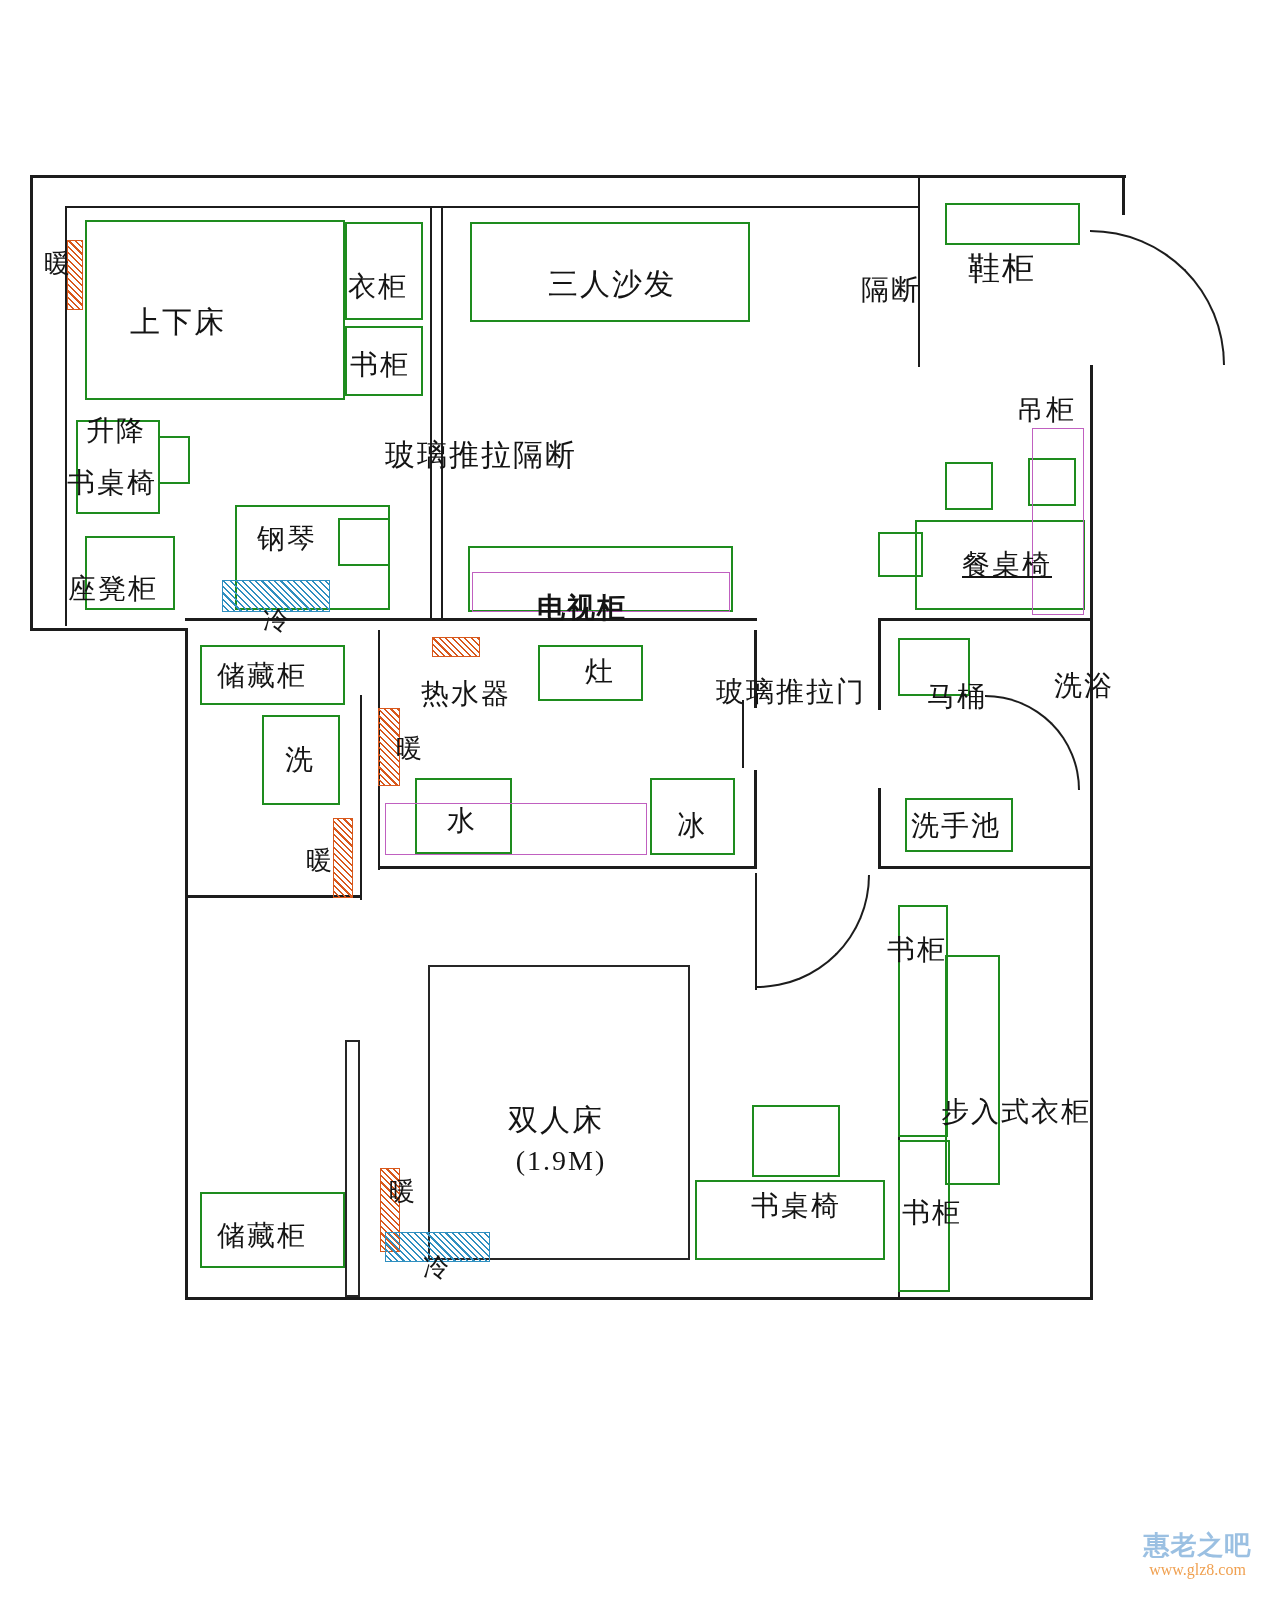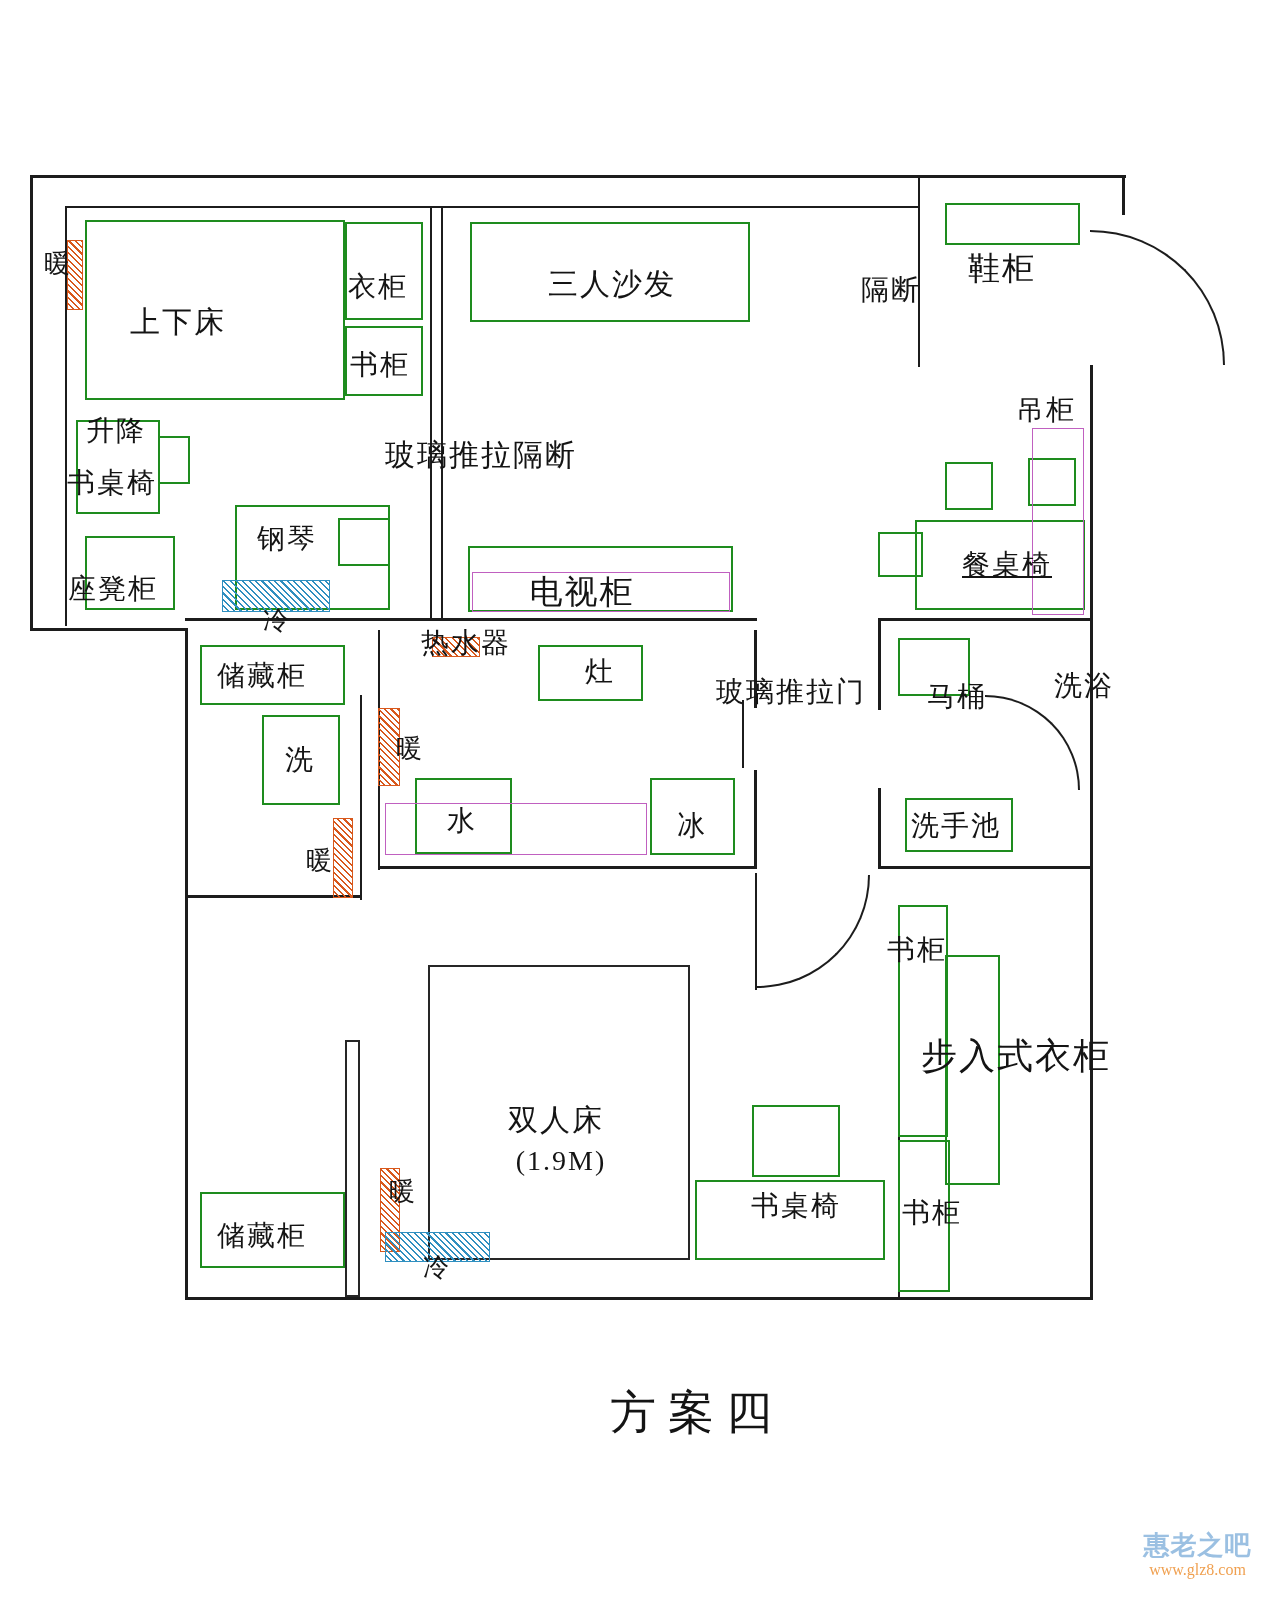--- a/index.html
+++ b/index.html
@@ -52,21 +52,20 @@
     text-align:center;
     line-height:1.1;
   }
   .watermark .wm1 { font-size:26px; font-weight:bold; color:#9bc0e2; letter-spacing:1px; }
   .watermark .wm2 { font-size:16px; color:#f0a050; }
 </style>
 </head>
 <body>
 
 <div id="stage">
-  <div class="title">方案四</div>
   <div class="watermark">
     <div class="wm1">惠老之吧</div>
     <div class="wm2">www.glz8.com</div>
   </div>
 <div class="wall" style="left: 30px; top: 175px; width: 1096px; height: 3px;"></div>
     <div class="wall" style="left: 65px; top: 206px; width: 855px; height: 2px;"></div>
     <div class="wall" style="left: 30px; top: 175px; width: 3px; height: 456px;"></div>
     <div class="wall" style="left: 65px; top: 206px; width: 2px; height: 420px;"></div>
     <div class="wall" style="left: 30px; top: 628px; width: 158px; height: 3px;"></div>
     <div class="wall" style="left: 185px; top: 628px; width: 3px; height: 672px;"></div>
@@ -141,35 +140,35 @@
     <div class="lbl" style="left: 891px; top: 290px; font-size: 28px;">隔断</div>
     <div class="lbl" style="left: 1002px; top: 268px; font-size: 32px;">鞋柜</div>
     <div class="lbl" style="left: 116px; top: 431px; font-size: 28px;">升降</div>
     <div class="lbl" style="left: 112px; top: 483px; font-size: 28px;">书桌椅</div>
     <div class="lbl" style="left: 481px; top: 455px; font-size: 30px;">玻璃推拉隔断</div>
     <div class="lbl" style="left: 1046px; top: 410px; font-size: 28px;">吊柜</div>
     <div class="lbl" style="left: 287px; top: 539px; font-size: 28px;">钢琴</div>
     <div class="lbl" style="left: 113px; top: 591px; font-size: 28px; font-family: Liberation Mono, monospace;">座凳柜</div>
     <div class="lbl" style="left: 1007px; top: 565px; font-size: 28px; text-decoration: underline;">餐桌椅</div>
     <div class="lbl" style="left: 277px; top: 621px; font-size: 26px;">冷</div>
-    <div class="lbl" style="left: 582px; top: 592px; font-size: 33px;">电视柜</div>
+    <div class="lbl" style="left: 582px; top: 608px; font-size: 28px; font-weight: bold;">电视柜</div>
     <div class="lbl" style="left: 262px; top: 676px; font-size: 28px;">储藏柜</div>
-    <div class="lbl" style="left: 466px; top: 643px; font-size: 28px;">热水器</div>
+    <div class="lbl" style="left: 466px; top: 694px; font-size: 28px;">热水器</div>
     <div class="lbl" style="left: 600px; top: 672px; font-size: 28px;">灶</div>
     <div class="lbl" style="left: 791px; top: 692px; font-size: 28px;">玻璃推拉门</div>
     <div class="lbl" style="left: 941px; top: 697px; font-size: 28px; margin-left: 16px;">马桶</div>
     <div class="lbl" style="left: 1051px; top: 686px; font-size: 28px; margin-left: 33px;">洗浴</div>
     <div class="lbl" style="left: 300px; top: 760px; font-size: 28px;">洗</div>
     <div class="lbl" style="left: 410px; top: 749px; font-size: 26px;">暖</div>
     <div class="lbl" style="left: 462px; top: 821px; font-size: 28px;">水</div>
     <div class="lbl" style="left: 692px; top: 826px; font-size: 28px;">冰</div>
     <div class="lbl" style="left: 956px; top: 826px; font-size: 28px;">洗手池</div>
     <div class="lbl" style="left: 320px; top: 861px; font-size: 26px;">暖</div>
     <div class="lbl" style="left: 917px; top: 950px; font-size: 28px;">书柜</div>
-    <div class="lbl" style="left: 1016px; top: 1056px; font-size: 36px;">步入式衣柜</div>
+    <div class="lbl" style="left: 1016px; top: 1112px; font-size: 28px;">步入式衣柜</div>
     <div class="lbl" style="left: 556px; top: 1120px; font-size: 30px;">双人床</div>
     <div class="lbl" style="left: 561px; top: 1161px; font-size: 28px;">(1.9M)</div>
     <div class="lbl" style="left: 796px; top: 1206px; font-size: 28px;">书桌椅</div>
     <div class="lbl" style="left: 932px; top: 1213px; font-size: 28px;">书柜</div>
     <div class="lbl" style="left: 403px; top: 1192px; font-size: 26px;">暖</div>
     <div class="lbl" style="left: 262px; top: 1236px; font-size: 28px;">储藏柜</div>
     <div class="lbl" style="left: 437px; top: 1268px; font-size: 26px;">冷</div>
   </div>
 
 </body></html>

